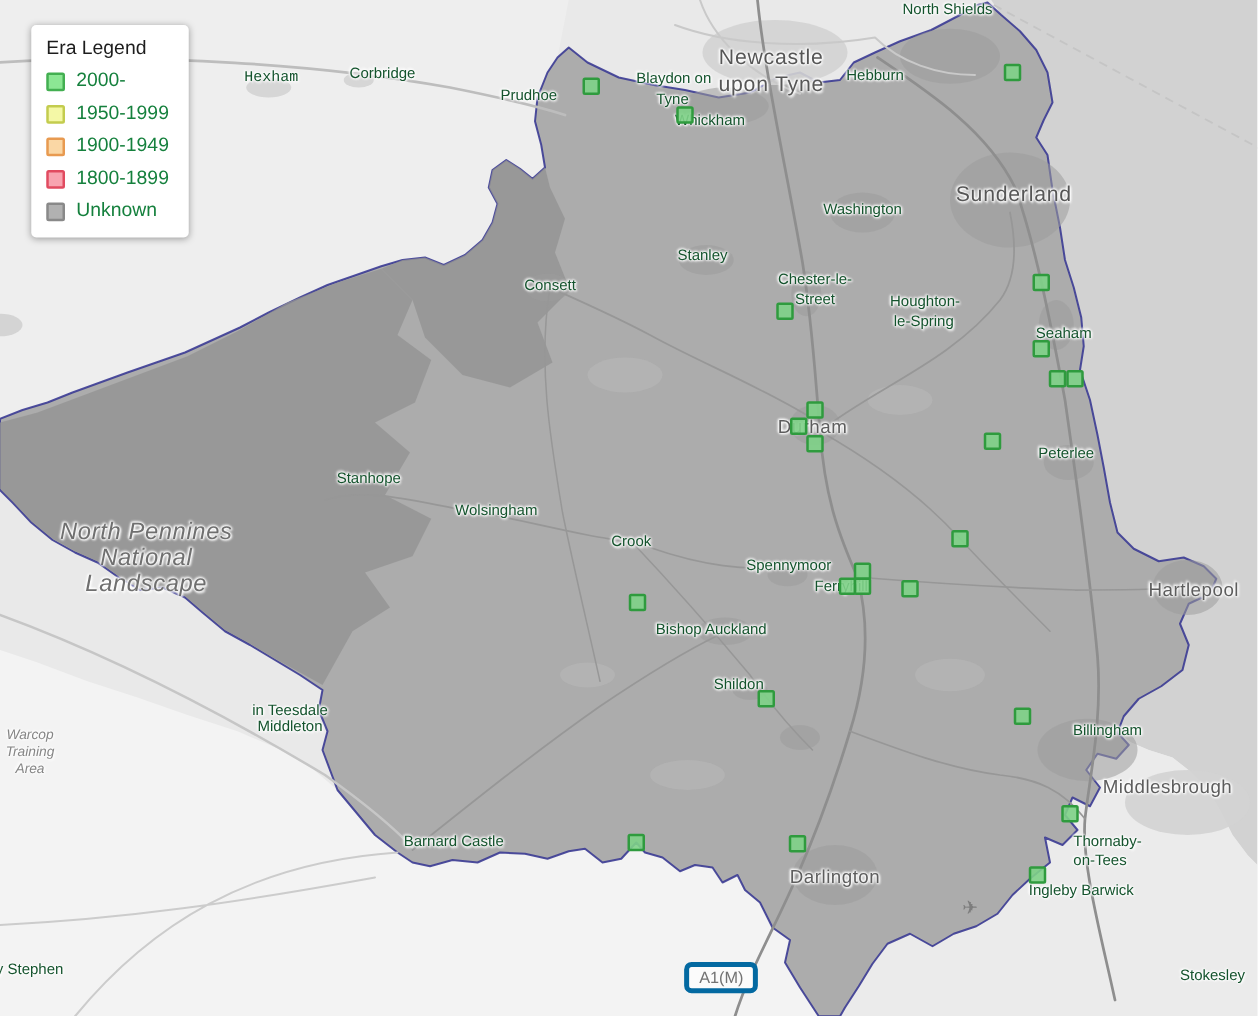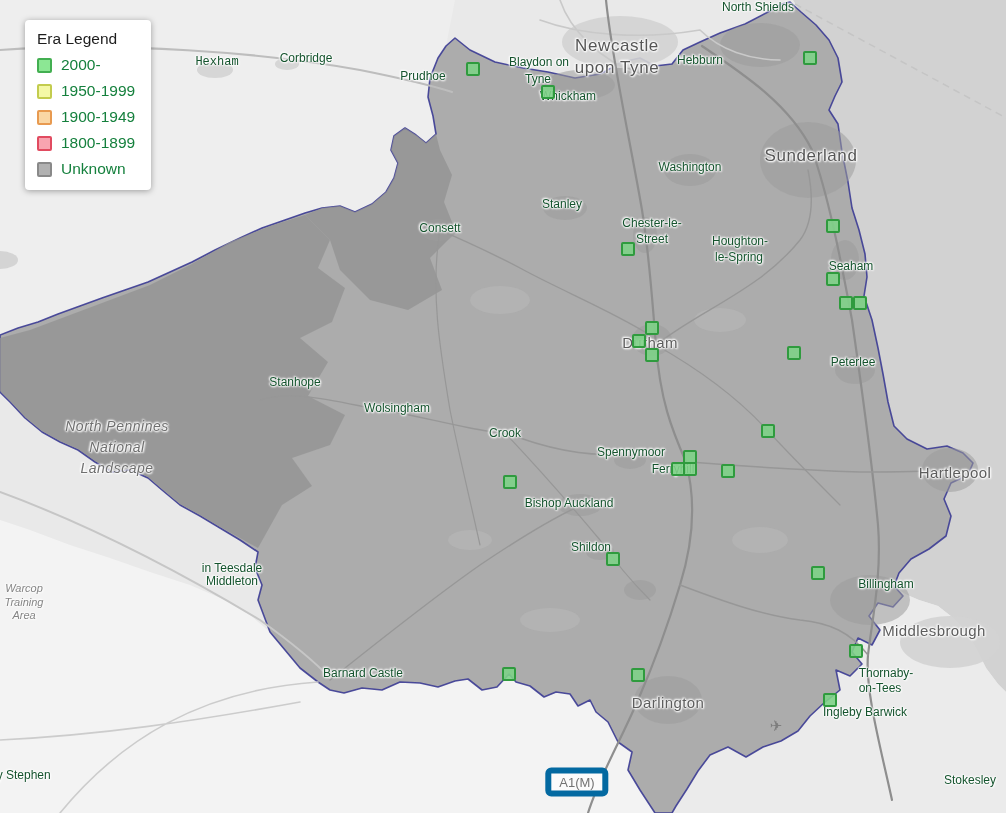--- a/index.html
+++ b/index.html
@@ -3,33 +3,33 @@
 <meta charset="utf-8">
 <style>
   html,body{margin:0;padding:0;background:#fff;font-family:"Liberation Sans",sans-serif;}
   #map{position:relative;width:1006px;height:813px;overflow:hidden;background:#e9e9e9;}
   #map svg{position:absolute;left:0;top:0;}
   .lbl{position:absolute;transform:translate(-50%,-50%);white-space:nowrap;pointer-events:none;
        text-shadow:0 0 2px #fff,0 0 2px #fff,0 0 3px #fff,1px 1px 2px #fff,-1px -1px 2px #fff;}
   .tier-city-lg{font-size:17px;color:#565656;letter-spacing:.6px;}
   .tier-city{font-size:15px;color:#5d5d5d;letter-spacing:.4px;}
   .tier-town{font-size:12px;color:#14532d;}
-  .tier-area-lg{font-size:14px;font-style:italic;color:#6f6f6f;letter-spacing:.5px;}
+  .tier-area-lg{font-size:19px;font-style:italic;color:#6f6f6f;letter-spacing:.5px;}
   .tier-area-sm{font-size:11px;font-style:italic;color:#858585;}
   .tier-icon{font-size:15px;color:#7d7d7d;text-shadow:none;}
   .marker{position:absolute;width:14px;height:14px;box-sizing:border-box;border-radius:2px;
           transform:translate(-50%,-50%);cursor:pointer;}
   #legend{position:absolute;left:25px;top:20px;background:#fff;border-radius:4px;
           box-shadow:0 1px 6px rgba(0,0,0,.35);padding:10px 16px 12px 12px;z-index:50;}
   #legend .title{font-size:15.5px;color:#1d1d1d;margin-bottom:4px;}
   .legend-row{display:flex;align-items:center;margin-top:8px;}
   .swatch{width:15px;height:15px;box-sizing:border-box;border-radius:2px;margin-right:9px;border:2px solid;}
   .legend-row .lab{font-size:15.5px;color:#15803d;}
   .road-badge{position:absolute;transform:translate(-50%,-50%);background:#fbfbfb;
-          border:6px solid #0369a1;border-radius:6px;color:#737373;font-size:13px;
+          border:4px solid #0369a1;border-radius:6px;color:#737373;font-size:13px;
           padding:1px 8px;white-space:nowrap;}
 </style>
 </head>
 <body>
 
 <div id="map">
   <svg width="1006" height="813" viewBox="0 0 1006 813">
 
     <rect x="0" y="0" width="1006" height="813" fill="#e9e9e9"></rect>
 

